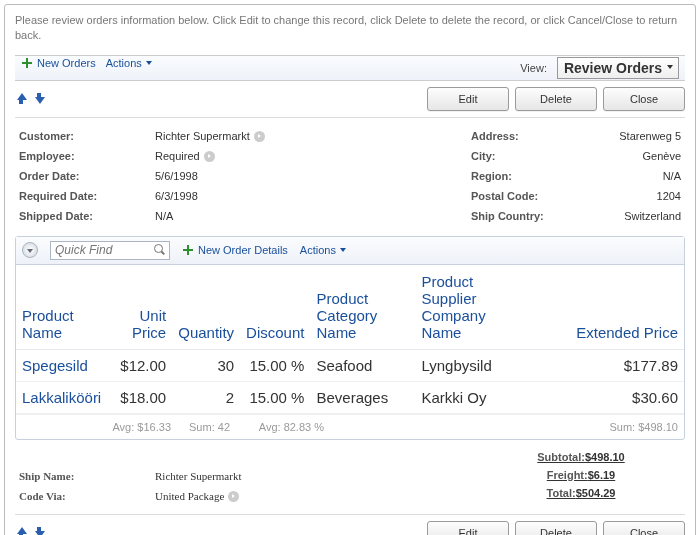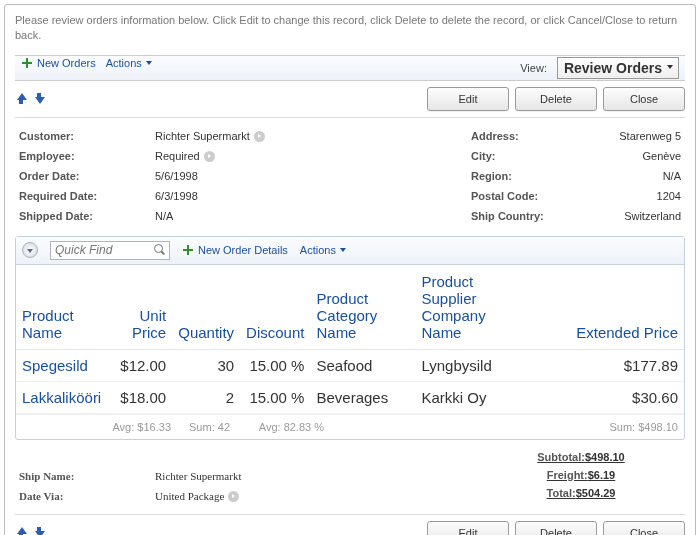--- a/index.html
+++ b/index.html
@@ -327,21 +327,21 @@
   </div>
 
   <div class="summary">
     <div class="lcol">
       <div style="height:18px"></div>
       <div class="shiprow">
           <span class="lbl">Ship Name:</span>
           <span class="val">Richter Supermarkt</span>
         </div>
       <div class="shiprow">
-          <span class="lbl">Date Via:</span>
+          <span class="lbl">Code Via:</span>
           <span class="val">
             <span>United Package</span> 
             <span class="nav-icon"></span>
           </span>
         </div>
     </div>
     <div class="rcol">
       <div class="srow bold">
           <span class="slab">Subtotal:</span>
           <span class="sval">$498.10</span>

